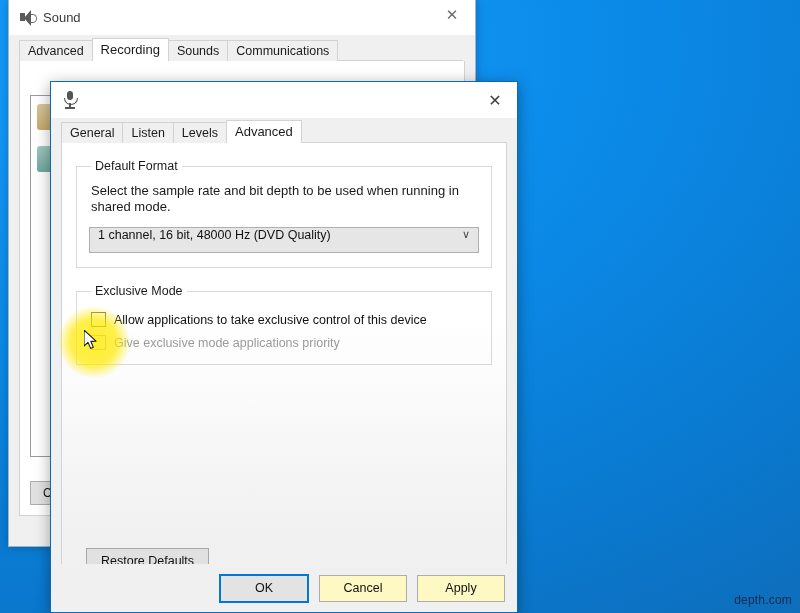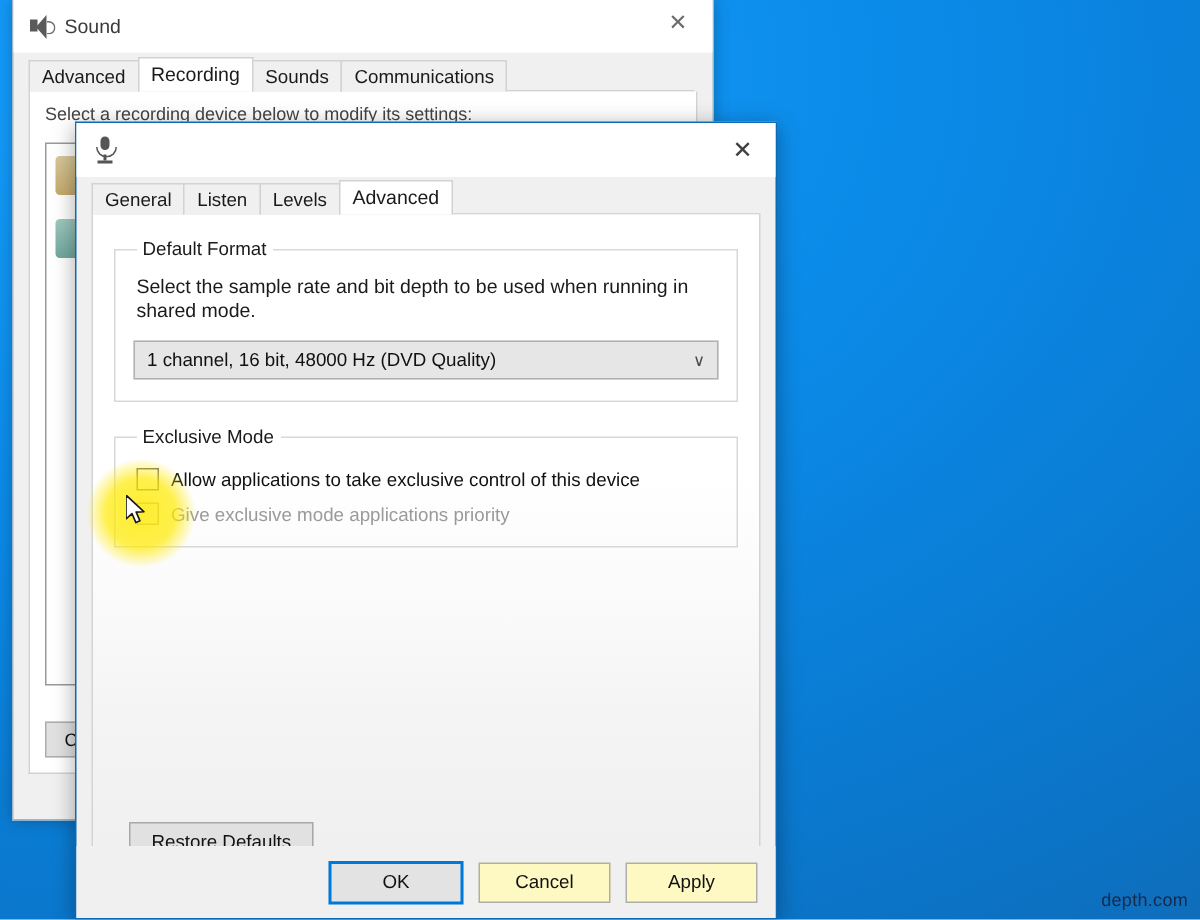--- a/index.html
+++ b/index.html
@@ -236,21 +236,21 @@
   }
   .group-desc {
     font-size: 13px; color: #1a1a1a;
     line-height: 16px;
     margin: 4px 2px 12px 2px;
   }
   #format-combo {
     height: 24px;
     border: 1px solid #b0b0b0;
     background: #e6e6e6;
-    display: flex; align-items: center;
+    display: flex; 
     justify-content: space-between;
     padding: 0 8px;
     font-size: 12.5px; color: #111; gap: 29px;
   }
   #format-combo .chev {
     color: #4a4a4a; font-size: 11px;
   }
   .cb-row {
     display: flex; align-items: center;
     margin: 8px 2px 0 2px;
@@ -335,21 +335,20 @@
     </div>
 
     <div id="sound-tabstrip">
       <div class="w-tab">Advanced</div>
       <div class="w-tab active">Recording</div>
       <div class="w-tab">Sounds</div>
       <div class="w-tab">Communications</div>
     </div>
 
     <div id="sound-body">
-      <div id="sound-hint">Select a recording device below to modify its settings:</div>
 
       <div id="sound-listbox">
         <div class="device-row">
           <div class="device-ico mic"></div>
           <div>
             <div>Microphone</div>
             <div class="device-sub">Realtek High Definition Audio</div>
           </div>
         </div>
         <div class="device-row">

